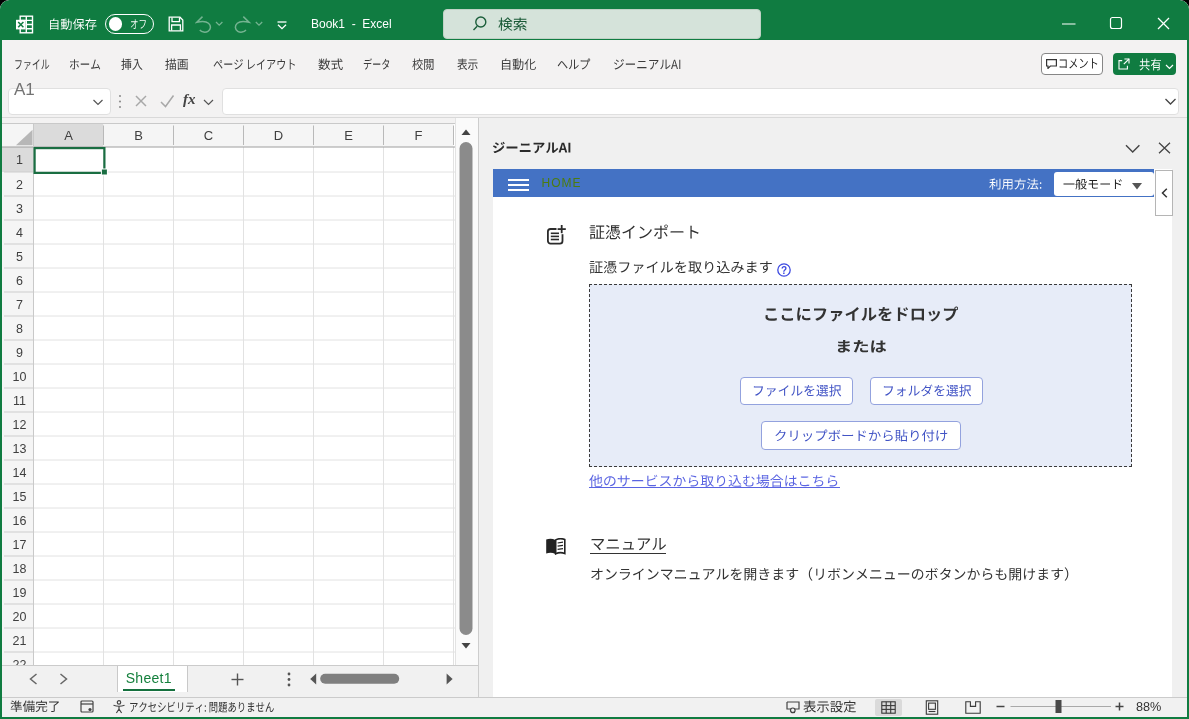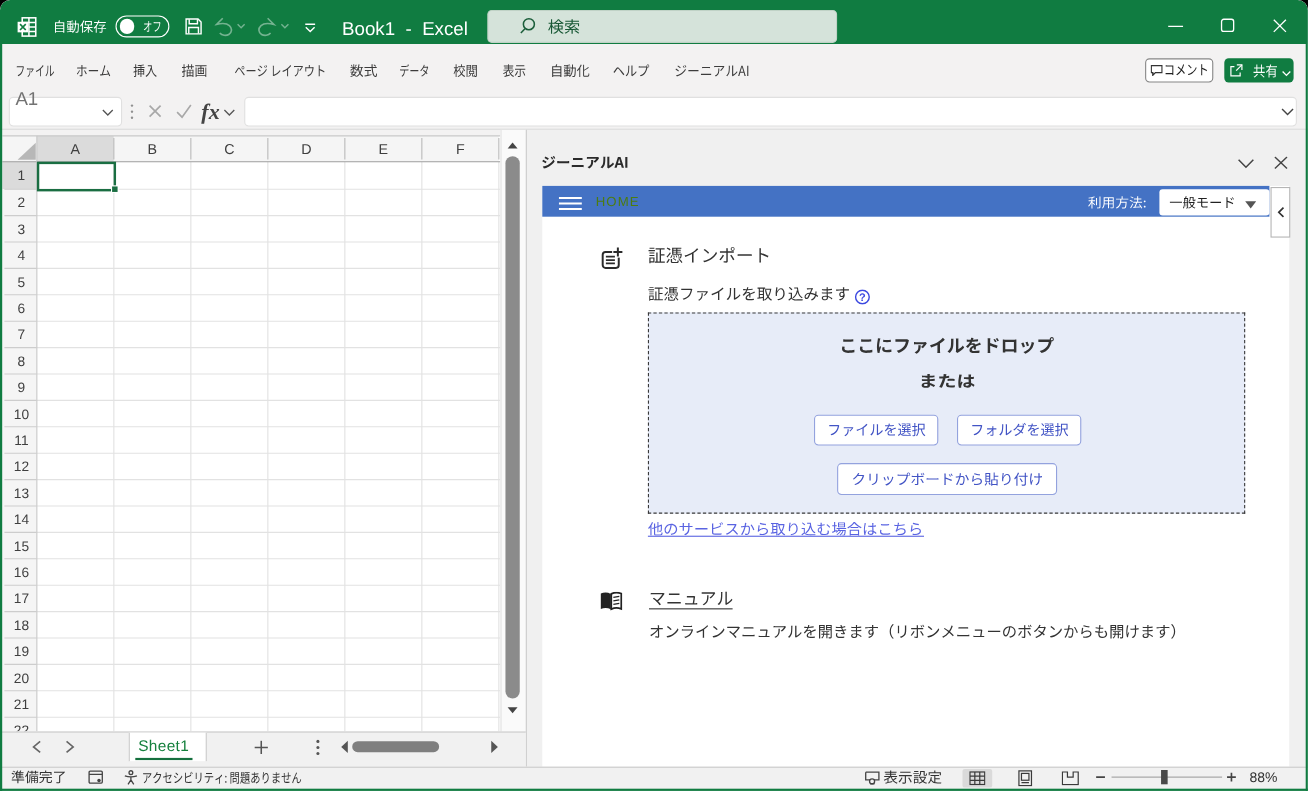--- a/index.html
+++ b/index.html
@@ -41,21 +41,21 @@
 <svg class="abs" style="left:195px;top:15px" width="70px" height="19" viewBox="0 0 70 19" fill="none" stroke="#ffffff" stroke-opacity="0.42" stroke-width="1.5">
 <path d="M7.5 1.6 L1.8 7.2 C6 6.2 11 6 13.5 8.2 C16.3 10.7 16 14.5 13 16.3 C10.5 17.8 6.8 17.3 4.8 15"></path>
 <path d="M21 7 l3.2 3.2 l3.2 -3.2" stroke-width="1.3"></path>
 <path d="M48.3 1.6 L54 7.2 C49.8 6.2 44.8 6 42.3 8.2 C39.5 10.7 39.8 14.5 42.8 16.3 C45.3 17.8 49 17.3 51 15"></path>
 <path d="M60.8 7 l3.2 3.2 l3.2 -3.2" stroke-width="1.3"></path>
 </svg>
 <svg class="abs" style="left:276.5px;top:20.5px" width="10" height="9" viewBox="0 0 10 9" fill="none" stroke="#fff" stroke-width="1.3">
 <line x1="0.5" y1="1" x2="9.5" y2="1"></line>
       <path d="M1 3.8 L5 7.6 L9 3.8"></path>
 </svg>
-<div class="abs" style="left:311px;top:17px;color:#fff;font-size:17px;white-space:pre">Book1  -  Excel</div>
+<div class="abs" style="left:311px;top:17px;color:#fff;font-size:12px;white-space:pre">Book1  -  Excel</div>
 <div class="abs" style="left:442.5px;top:9px;width:318.5px;height:30px;background:#d5e3da;border:1px solid #c0d2c6;border-radius:4px"></div>
 <svg class="abs" style="left:471px;top:15px" width="17" height="17" viewBox="0 0 17 17" fill="none" stroke="#1b5e3a" stroke-width="1.4">
 <circle cx="9.8" cy="7" r="5"></circle>
       <line x1="6.2" y1="11.2" x2="2.5" y2="15"></line>
 </svg>
 <svg style="position:absolute;left:497.5px;top:16.6px" width="29.5" height="14.6" viewBox="0 0 28.6 14.6" preserveAspectRatio="none">
       <path d="M5.8 6.2V9.9H8.7C8.3 11.1 7.3 12.2 4.8 13C5 13.2 5.3 13.6 5.4 13.8C7.9 13 9 11.8 9.5 10.5C10.4 12.3 11.6 13.1 13.3 13.8C13.4 13.5 13.7 13.1 13.9 12.9C12.2 12.3 11.1 11.6 10.3 9.9H13.1V6.2H9.9V4.9H12.2V4.1C12.6 4.4 13 4.7 13.4 4.9C13.6 4.6 13.8 4.2 14 4C12.5 3.3 10.9 2 9.9 0.6H8.9C8.2 1.8 6.8 3.1 5.3 3.9V3.6H3.8V0.6H2.8V3.6H0.7V4.6H2.7C2.2 6.6 1.3 8.9 0.4 10.1C0.6 10.3 0.9 10.7 1 11C1.6 10.1 2.3 8.6 2.8 7V13.7H3.8V7C4.2 7.7 4.7 8.6 4.9 9L5.5 8.2C5.3 7.8 4.1 6.2 3.8 5.7V4.6H5.3V4.5L5.5 4.9C5.9 4.7 6.3 4.5 6.7 4.2V4.9H8.9V6.2ZM9.4 1.5C10 2.4 10.9 3.2 11.9 3.9H7.1C8 3.2 8.9 2.3 9.4 1.5ZM6.7 7H8.9V8.3C8.9 8.5 8.9 8.8 8.9 9H6.7ZM9.9 7H12.1V9H9.9C9.9 8.8 9.9 8.5 9.9 8.3Z M23.3 11.2C24.6 11.8 26.1 12.8 26.9 13.5L27.8 12.9C26.9 12.2 25.4 11.2 24.2 10.6ZM18.4 10.6C17.6 11.5 16.2 12.3 14.9 12.8C15.2 13 15.6 13.4 15.8 13.6C17 13 18.5 12 19.5 11ZM15.4 4.1V6.8H16.4V5.1H20.1C19.6 5.6 18.9 6.3 18.3 6.8L17.5 6.4L16.8 7C17.7 7.5 18.8 8.2 19.5 8.7L18.5 9.3L15.2 9.3L15.3 10.3L20.9 10.2V13.8H22V10.2L26 10.1C26.4 10.3 26.7 10.6 26.9 10.8L27.6 10.2C26.9 9.4 25.3 8.3 24 7.6L23.3 8.1C23.8 8.4 24.4 8.8 25 9.2L20.2 9.3C21.6 8.4 23.2 7.3 24.4 6.3L23.4 5.7C22.7 6.5 21.5 7.3 20.4 8.1C20 7.8 19.5 7.5 19 7.2C19.8 6.7 20.6 6 21.3 5.3L20.9 5.1H26.6V6.8H27.6V4.1H22V2.8H27.5V1.8H22V0.6H20.9V1.8H15.4V2.8H20.9V4.1Z" fill="#195936"></path>
     </svg>
 <svg class="abs" style="left:1055px;top:13px" width="120" height="22" viewBox="0 0 120 22" fill="none" stroke="#fff" stroke-width="1.2">
 <line x1="7" y1="11" x2="20.5" y2="11"></line>
@@ -131,21 +131,21 @@
       <circle cx="3" cy="13" r="1.1"></circle>
     </svg>
 <svg class="abs" style="left:130px;top:90px" width="90" height="22" viewBox="0 0 90 22" fill="none">
 <g stroke="#a8a8a8" stroke-width="1.5">
         <line x1="6" y1="6" x2="16" y2="16"></line>
         <line x1="16" y1="6" x2="6" y2="16"></line>
 <path d="M31 12 L35.5 16.5 L43.5 5.5"></path>
       </g>
 <path d="M73 6.5 L77.5 11 L82 6.5 M77.5 11 L73 15.5 M77.5 11 L82 15.5" stroke="#666" stroke-width="0" fill="none"></path>
 </svg>
-<div class="abs" style="left:183px;top:91px;font-family:'Liberation Serif',serif;font-style:italic;font-weight:bold;font-size:20px;color:#444">fx</div>
+<div class="abs" style="left:183px;top:91px;font-family:'Liberation Serif',serif;font-style:italic;font-weight:bold;font-size:15px;color:#444">fx</div>
 <svg class="abs" style="left:203px;top:99px" width="11" height="7" viewBox="0 0 11 7" fill="none" stroke="#555" stroke-width="1.2">
       <path d="M1 1 L5.5 5.5 L10 1"></path>
     </svg>
 <div class="abs" style="left:222px;top:88px;width:957px;height:26.5px;background:#fff;border:1px solid #e0e0e0;border-radius:4px"></div>
 <svg class="abs" style="left:1164px;top:97.5px" width="13" height="8" viewBox="0 0 13 8" fill="none" stroke="#444" stroke-width="1.3">
       <path d="M1.5 1 L6.5 6 L11.5 1"></path>
     </svg>
 <svg class="abs" style="left:2px;top:118px" width="453" height="547" viewBox="0 0 453 547">
       <rect x="0" y="0" width="453" height="547" fill="#fff"></rect>
       <rect x="0" y="0" width="453" height="5.5" fill="#f3f2f2"></rect>

